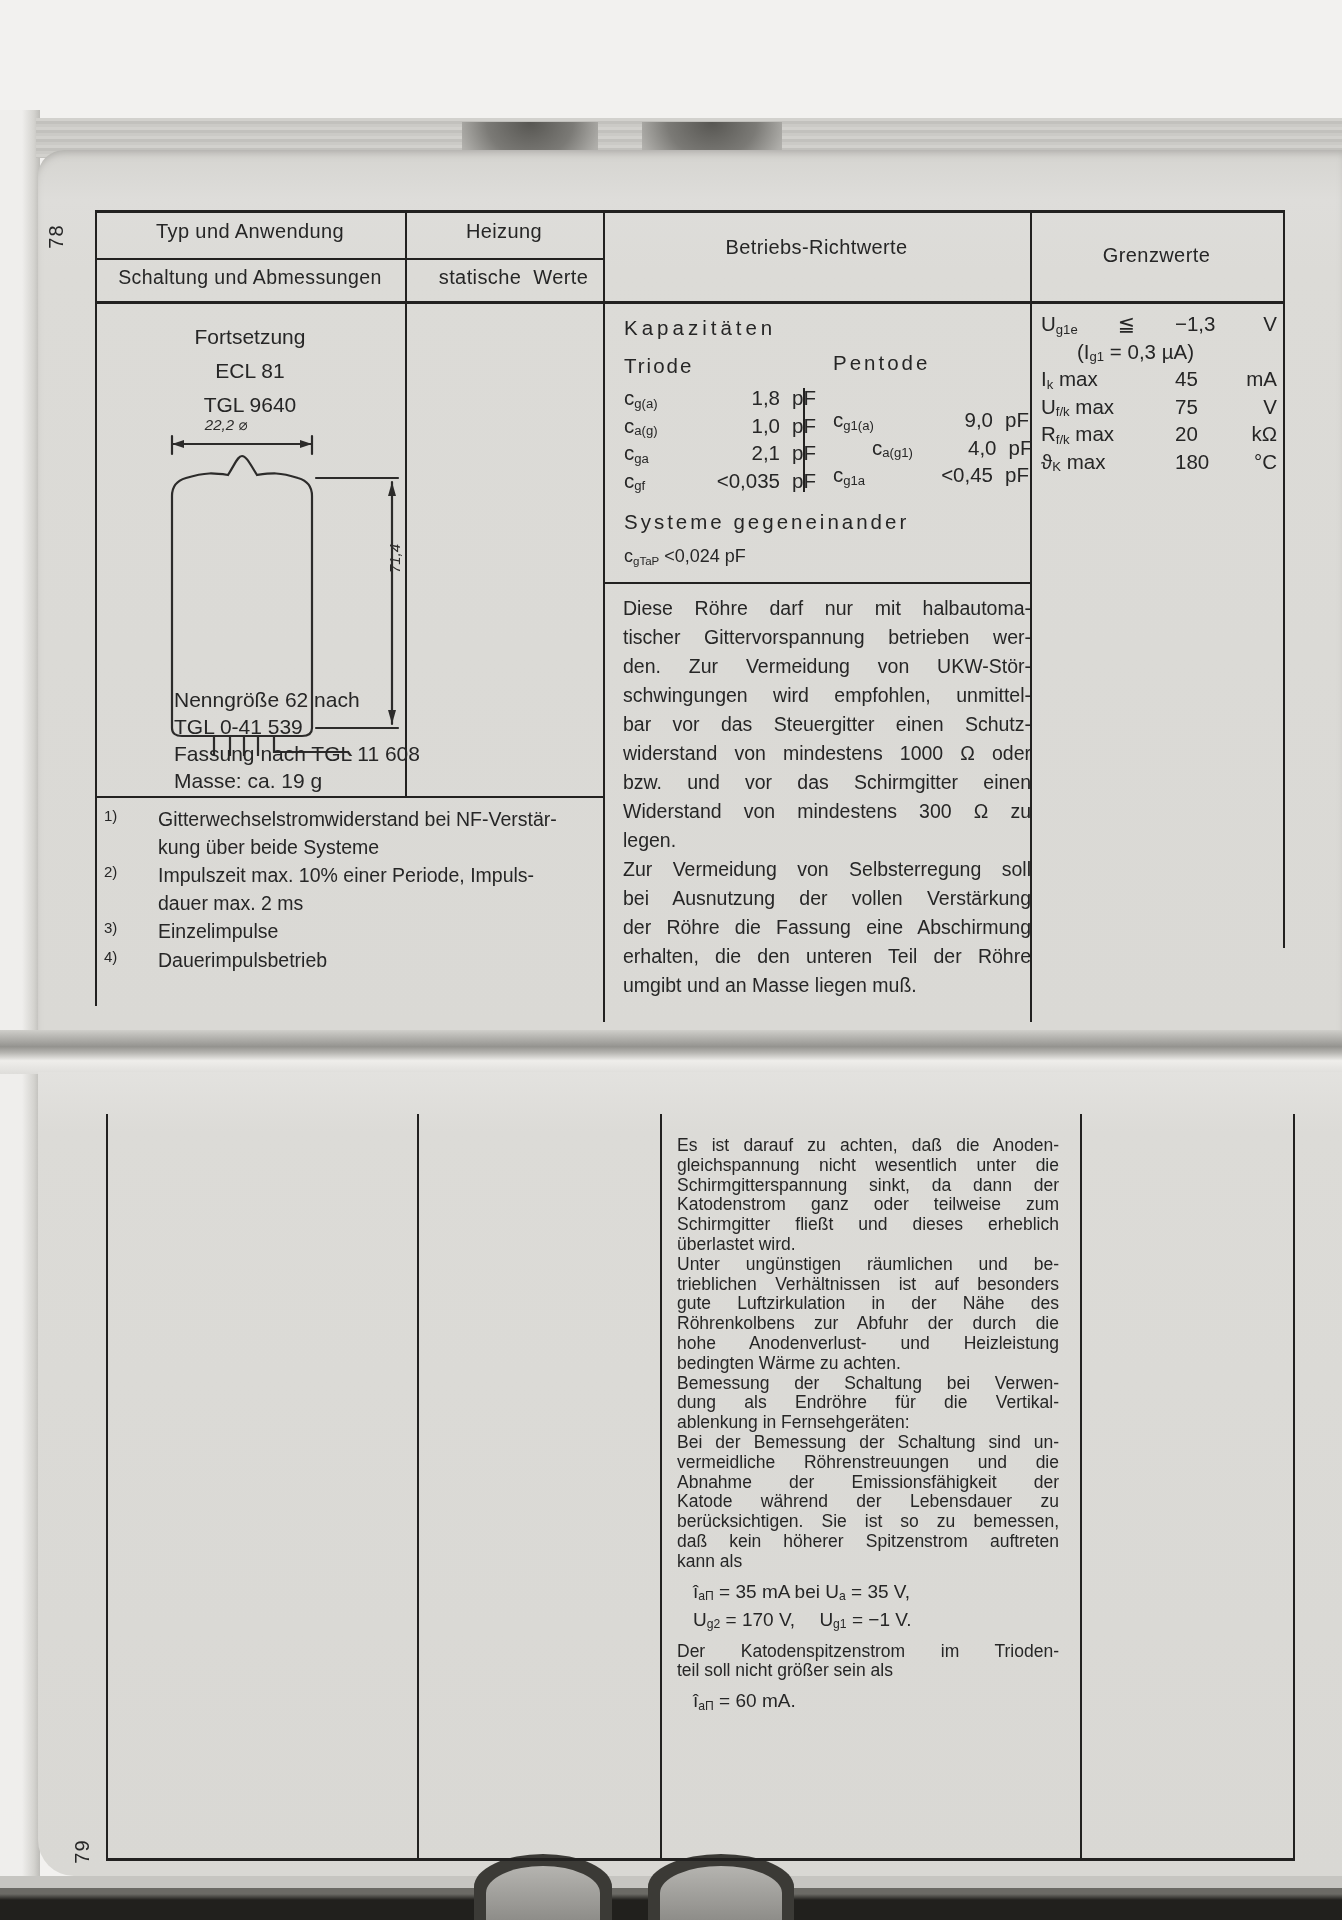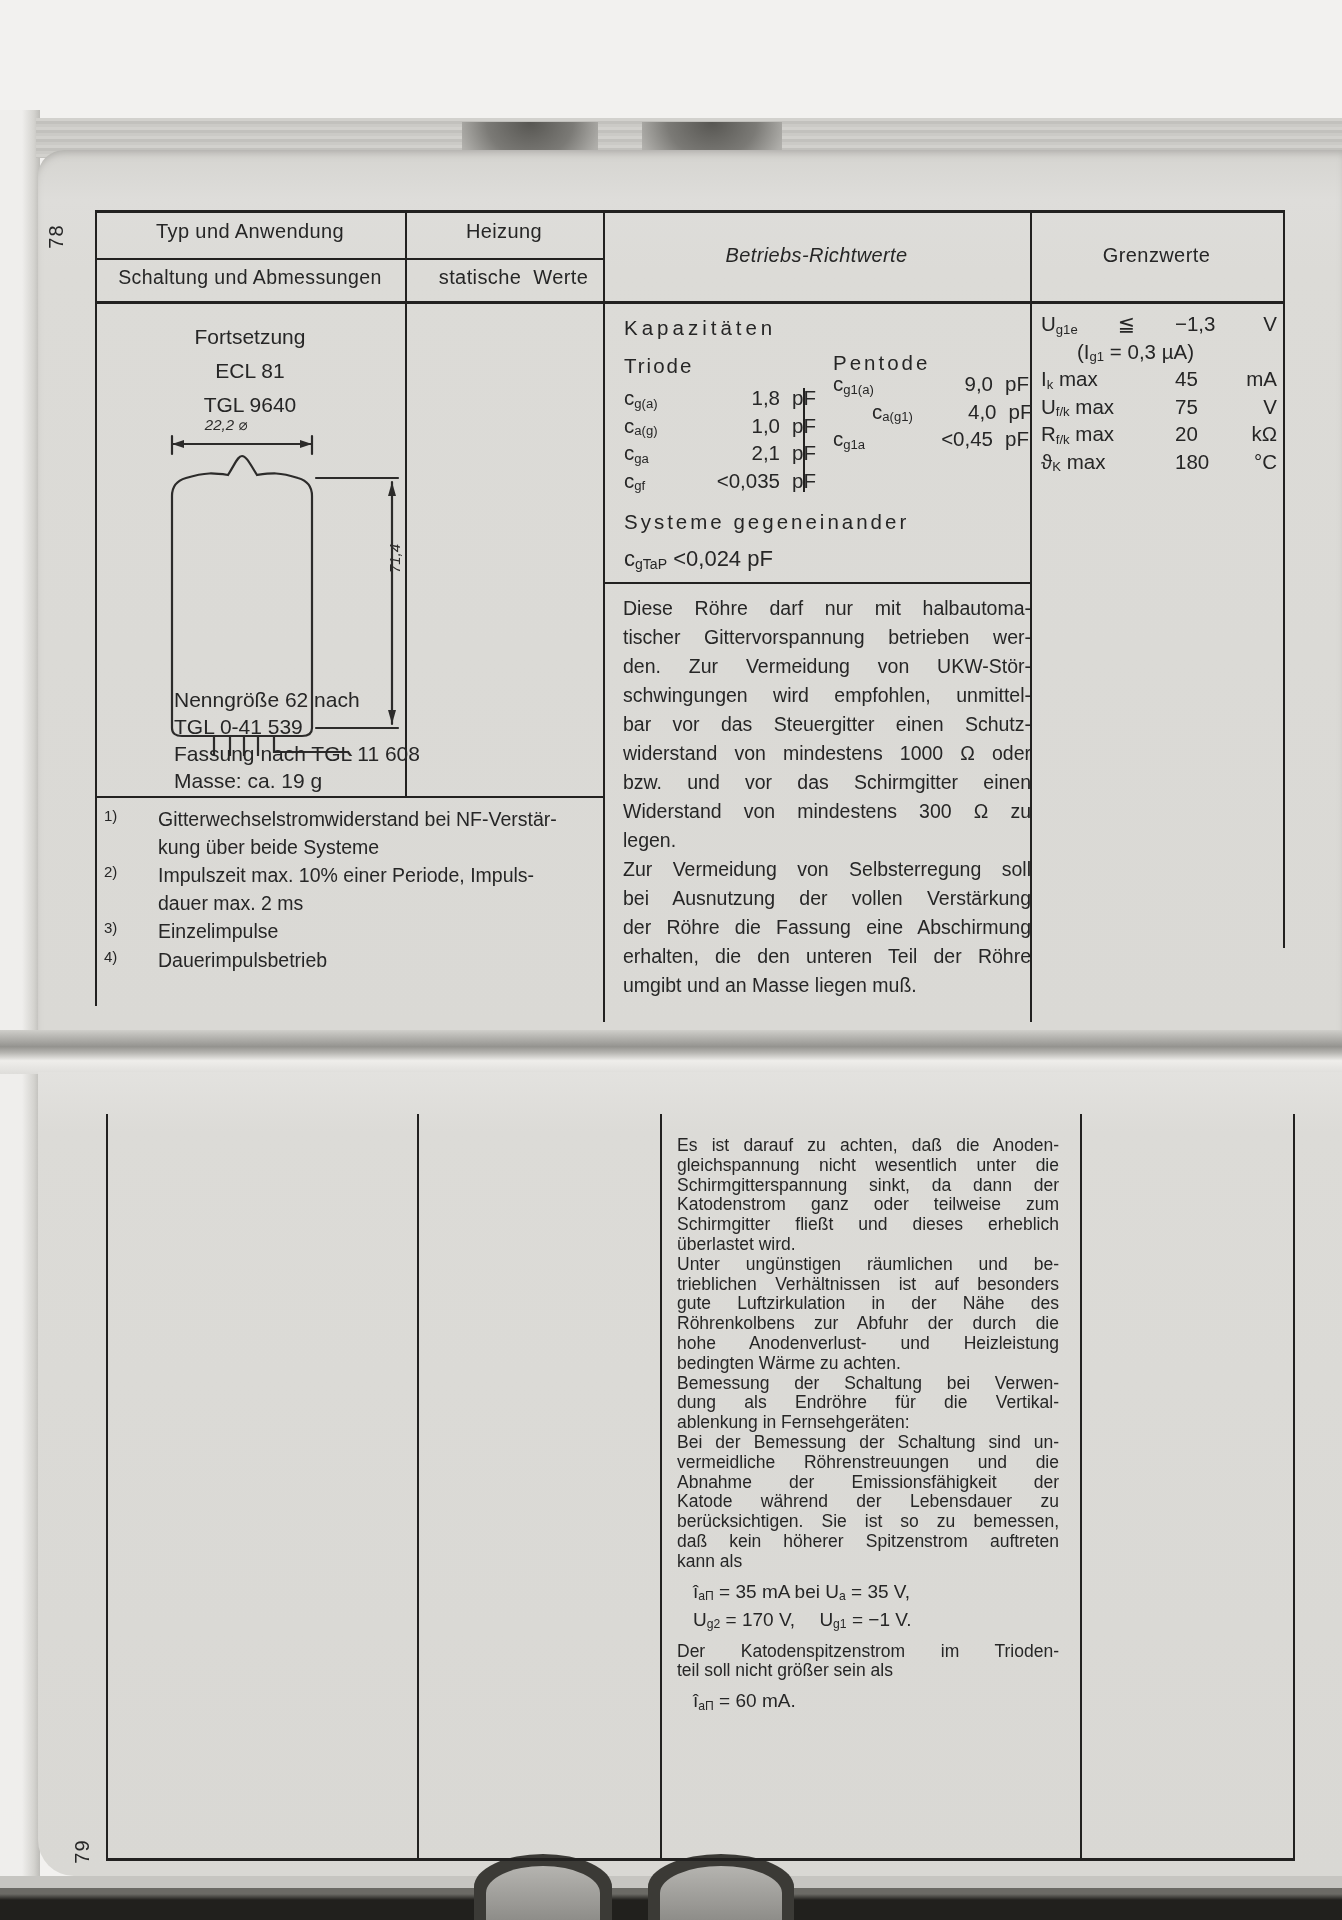--- a/index.html
+++ b/index.html
@@ -95,21 +95,21 @@
   <div class="abs vl" style="left:603px;top:210px;height:812px;"></div>
   <div class="abs vl" style="left:1030px;top:210px;height:812px;"></div>
   <div class="abs vl" style="left:1283px;top:210px;height:738px;"></div>
   <div class="abs vl" style="left:803px;top:388px;height:104px;width:1.5px;"></div>
 </div>
 
 <div class="abs hdr" style="left:95px;top:220px;width:310px;">Typ und Anwendung</div>
 <div class="abs hdr" style="left:95px;top:266px;width:310px;font-size:19.5px;">Schaltung und Abmessungen</div>
 <div class="abs hdr" style="left:405px;top:220px;width:198px;">Heizung</div>
 <div class="abs hdr" style="left:405px;top:266px;width:217px;word-spacing:6px;">statische Werte</div>
-<div class="abs hdr" style="left:603px;top:244px;width:427px;font-style:italic;">Betriebs-Richtwerte</div>
+<div class="abs hdr" style="left:603px;top:236px;width:427px;">Betriebs-Richtwerte</div>
 <div class="abs hdr" style="left:1030px;top:244px;width:253px;">Grenzwerte</div>
 
 <div class="abs c1t" style="left:95px;top:320px;width:310px;">
   <div>Fortsetzung</div>
   <div>ECL 81</div>
   <div>TGL 9640</div>
 </div>
 
 <div class="abs dimlab" style="left:160px;top:416px;width:132px;text-align:center;font-style:italic;">22,2 ⌀</div>
 <div class="abs dimlab" style="left:372px;top:550px;width:44px;text-align:center;font-style:italic;transform:rotate(-90deg);">71,4</div>
@@ -188,40 +188,40 @@
       <span class="cs">c<sub>ga</sub></span>
       <span class="cv">2,1</span>
       <span class="cu">pF</span>
     </div>
     <div class="crow">
       <span class="cs">c<sub>gf</sub></span>
       <span class="cv">&lt;0,035</span>
       <span class="cu">pF</span>
     </div>
   </div>
-<div class="abs" style="left:833px;top:372px;width:196px;">
+<div class="abs" style="left:833px;top:408px;width:196px;">
     <div class="crow">
       <span class="cs" style="flex-basis:96px;">c<sub>g1(a)</sub></span>
       <span class="cv">9,0</span>
       <span class="cu">pF</span>
     </div>
     <div class="crow">
       <span class="cs" style="flex-basis:96px;margin-left:39px;">c<sub>a(g1)</sub></span>
       <span class="cv">4,0</span>
       <span class="cu">pF</span>
     </div>
     <div class="crow">
       <span class="cs" style="flex-basis:96px;">c<sub>g1a</sub></span>
       <span class="cv">&lt;0,45</span>
       <span class="cu">pF</span>
     </div>
   </div>
 
 <div class="abs caps-sub" style="left:624px;top:510px;">Systeme gegeneinander</div>
-<div class="abs" style="left:624px;top:546px;font-size:22px;">c<sub>gTaP</sub> &lt;0,024 pF</div>
+<div class="abs" style="left:624px;top:546px;font-size:18px;">c<sub>gTaP</sub> &lt;0,024 pF</div>
 
 <div class="abs para" style="left:623px;top:594px;width:408px;">
     <div>
       <div class="pline">Diese Röhre darf nur mit halbautoma-</div>
       <div class="pline">tischer Gittervorspannung betrieben wer-</div>
       <div class="pline">den. Zur Vermeidung von UKW-Stör-</div>
       <div class="pline">schwingungen wird empfohlen, unmittel-</div>
       <div class="pline">bar vor das Steuergitter einen Schutz-</div>
       <div class="pline">widerstand von mindestens 1000 Ω oder</div>
       <div class="pline">bzw. und vor das Schirmgitter einen</div>

